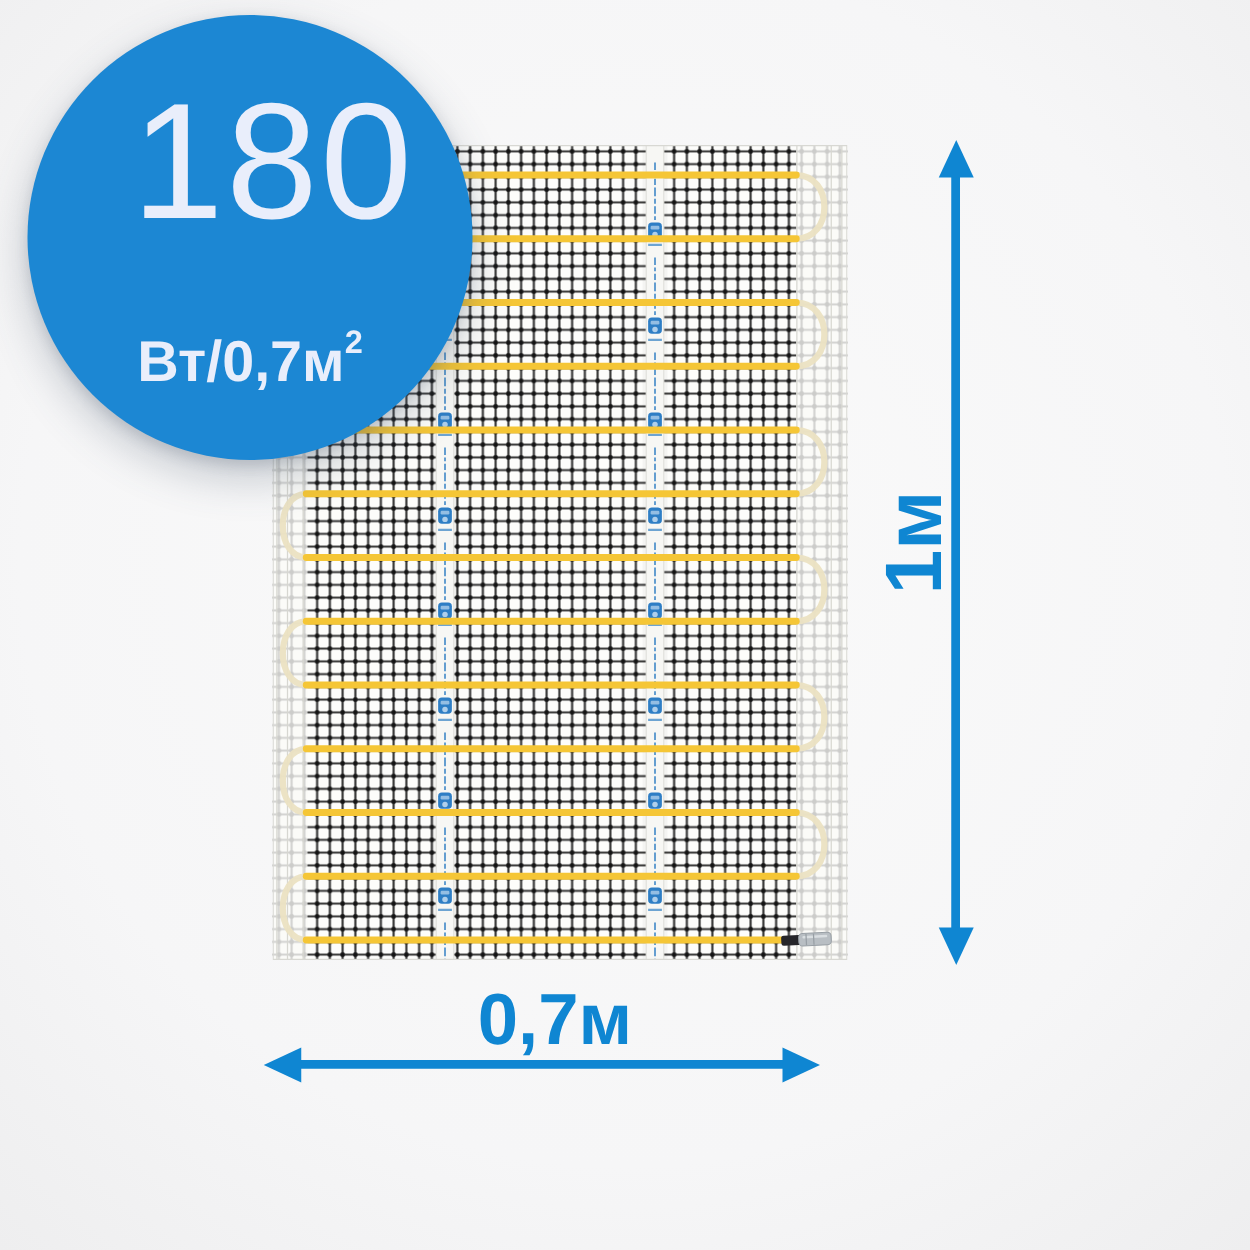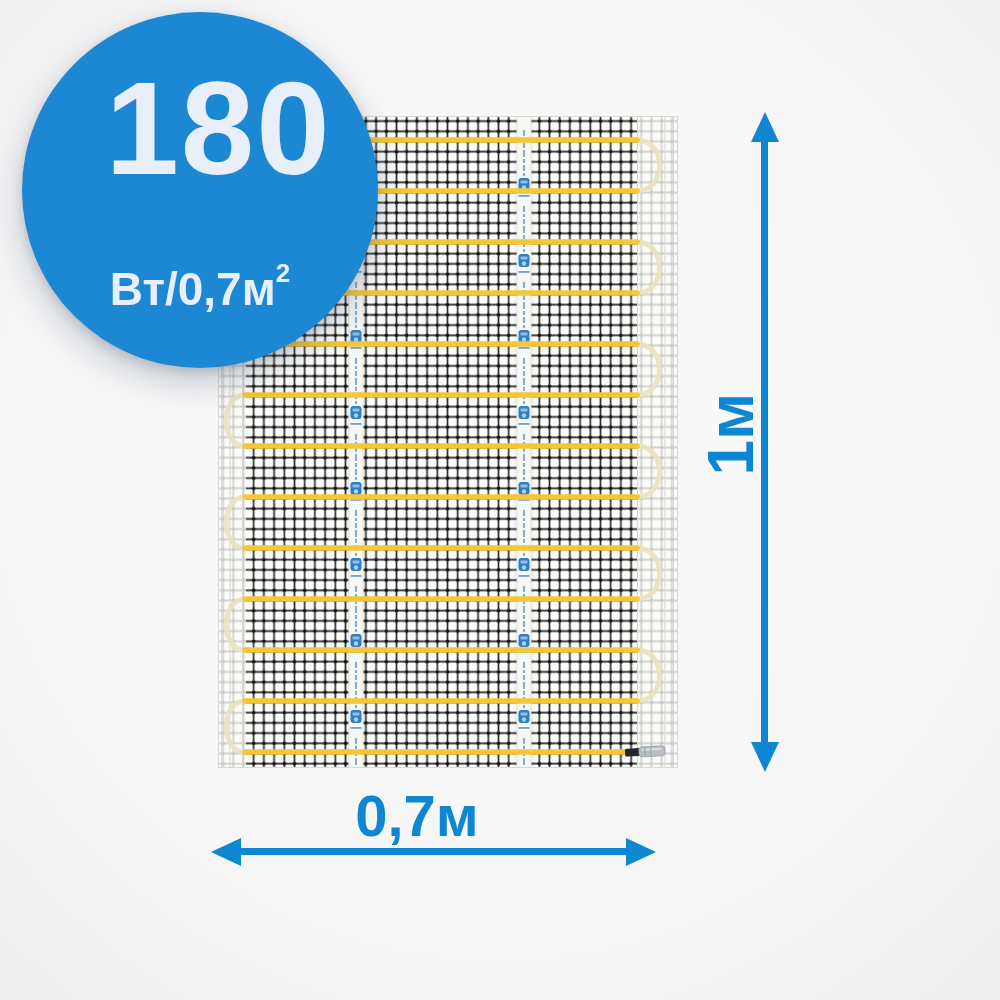--- a/index.html
+++ b/index.html
@@ -11,30 +11,30 @@
   
   #mat{position:absolute;left:218px;top:116px;width:460px;height:652px;}
   #mat svg{display:block;}
   
   #badge{
     position:absolute;left:22px;top:12px;width:356px;height:356px;border-radius:50%;
     display:flex;flex-direction:column;align-items:center;justify-content:center;gap:28px;
     box-shadow:0 14px 34px rgba(70,85,105,.30), 0 4px 10px rgba(70,85,105,.18);
     z-index:5;
   }
-  #badge .value{font-size:132px;font-weight:700;line-height:.92;letter-spacing:2px;margin-left:37px;}
+  #badge .value{font-size:132px;font-weight:400;line-height:.92;letter-spacing:2px;margin-left:37px;}
   #badge .unit{font-size:46px;font-weight:700;line-height:1;margin-top:48px;}
   #badge .unit sup{font-size:26px;vertical-align:top;position:relative;top:-6px;font-weight:700;}
   
   .dim-line{position:absolute;z-index:4;}
   .tri{position:absolute;width:0;height:0;z-index:4;}
   .dim-label{position:absolute;font-weight:700;z-index:4;text-align:center;}
   #dim-h-label{left:631px;top:394px;width:200px;height:80px;font-size:64px;
     display:flex;align-items:center;justify-content:center;transform:rotate(-90deg);}
-  #dim-w-label{left:267px;top:782px;width:300px;font-size:58px;}
+  #dim-w-label{left:294px;top:782px;width:300px;font-size:58px;}
 </style>
 </head>
 <body>
 
 <div id="stage">
 
   <div id="mat">
     <svg id="mat-svg" width="460" height="652" viewBox="0 0 460 652" xmlns="http://www.w3.org/2000/svg">
         <defs>
           <pattern id="mesh" width="10.2" height="10.2" patternUnits="userSpaceOnUse">

